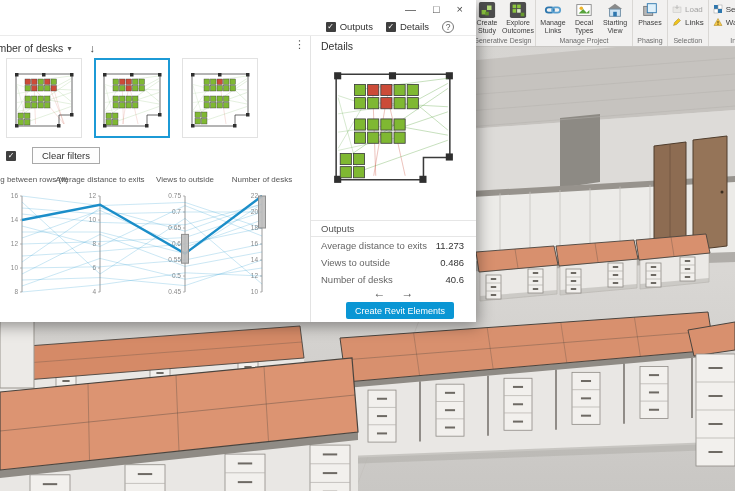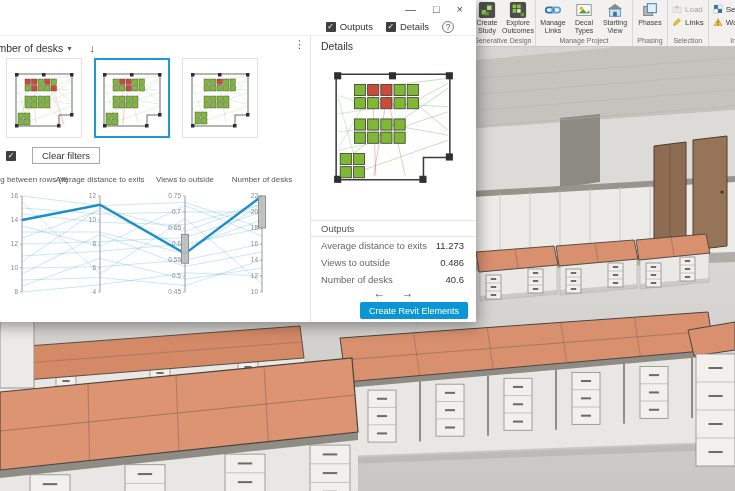--- a/index.html
+++ b/index.html
@@ -67,21 +67,21 @@
   #details-title{position:absolute;left:10px;top:4px;font-size:10.5px;color:#333}
   #detail-plan{position:absolute;left:15px;top:24px}
   #outputs-hdr{position:absolute;left:0;right:0;top:184px;height:17px;border-top:1px solid #e6e6e6;
     border-bottom:1px solid #e6e6e6;font-size:9.5px;color:#555;line-height:16px;padding-left:10px}
   .outrow{position:absolute;left:0;right:0;height:15px;display:flex;justify-content:space-between;
     font-size:9.5px}
   .outrow .ol{color:#666;padding-left:10px}
   .outrow .ov{color:#333;padding-right:12px}
   #pager{position:absolute;left:0;right:0;top:250px;display:flex;justify-content:center;gap:16px}
   .pagebtn{border:none;background:none;font-size:12px;color:#555;font-family:inherit}
-  #create-btn{position:absolute;right:8px;bottom:3px;height:17px;background:#0a96d4;color:#fff;
+  #create-btn{position:absolute;right:22px;bottom:3px;height:17px;background:#0a96d4;color:#fff;
     border:none;border-radius:2px;font-size:9px;padding:0 9px;font-family:inherit}
 </style>
 </head>
 <body>
 
 <div id="app">
 
   <svg id="scene" viewBox="0 0 735 491">
       <defs>
         <linearGradient id="bg" x1="0" y1="0" x2="0" y2="1">

